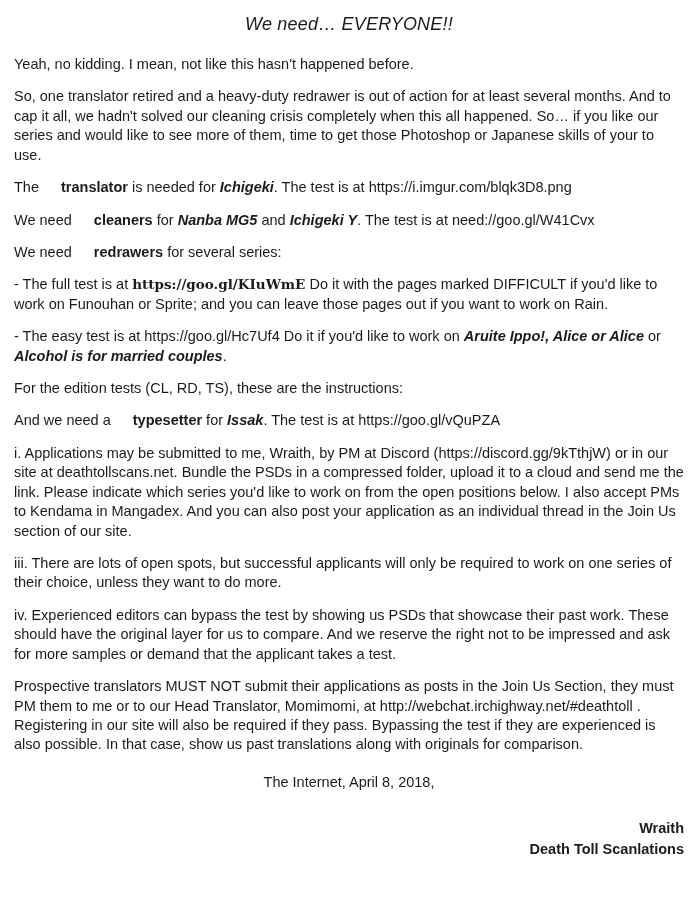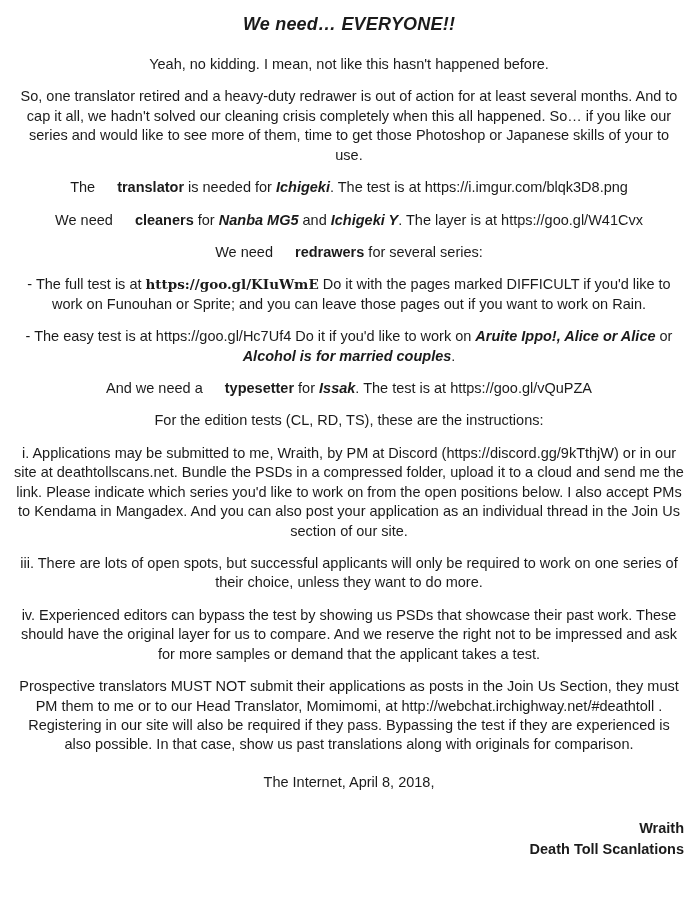--- a/index.html
+++ b/index.html
@@ -14,31 +14,30 @@
     font-family: "Liberation Sans", sans-serif;
     color: #1b1b1b;
   }
   .page {
     padding: 6px 16px 0 14px;
     box-sizing: border-box;
   }
   .doc-title {
     text-align: center;
     font-size: 18px;
-    font-weight: bold;
+    font-weight: normal;
     font-style: italic;
     margin: 8px 0 20px 0;
     letter-spacing: 0.2px;
   }
   .para {
     font-size: 14.5px;
     line-height: 1.34;
     margin: 0 0 13px 0;
     white-space: pre-wrap;
-    text-align: center;
   }
   .run.plain { font-weight: normal; font-style: normal; }
   .run.bold { font-weight: bold; margin-left: 18px; }
   .run.bolditalic { font-weight: bold; font-style: italic; }
   .run.boldlink {
     font-weight: bold;
     font-family: "DejaVu Serif", serif;
     font-size: 13.5px;
   }
   .date-line {
@@ -59,26 +58,26 @@
 <body>
 
 <div class="page">
 
   <h1 class="doc-title">We need…  EVERYONE!!</h1>
 
   <div id="doc-body">
       <p class="para"><span class="run plain">Yeah, no kidding. I mean, not like this hasn't happened before.</span></p>
       <p class="para"><span class="run plain">So, one translator retired and a heavy-duty redrawer is out of action for at least several months. And to cap it all, we hadn't solved our cleaning crisis completely when this all happened. So… if you like our series and would like to see more of them, time to get those Photoshop or Japanese skills of your to use.</span></p>
       <p class="para"><span class="run plain">The </span><span class="run bold">translator</span><span class="run plain"> is needed for </span><span class="run bolditalic">Ichigeki</span><span class="run plain">. The test is at https://i.imgur.com/blqk3D8.png</span></p>
-      <p class="para"><span class="run plain">We need </span><span class="run bold">cleaners</span><span class="run plain"> for </span><span class="run bolditalic">Nanba MG5</span><span class="run plain"> and </span><span class="run bolditalic">Ichigeki Y</span><span class="run plain">. The layer is at https://goo.gl/W41Cvx</span></p>
+      <p class="para"><span class="run plain">We need </span><span class="run bold">cleaners</span><span class="run plain"> for </span><span class="run bolditalic">Nanba MG5</span><span class="run plain"> and </span><span class="run bolditalic">Ichigeki Y</span><span class="run plain">. The test is at need://goo.gl/W41Cvx</span></p>
       <p class="para"><span class="run plain">We need </span><span class="run bold">redrawers</span><span class="run plain"> for several series:</span></p>
       <p class="para"><span class="run plain">- The full test is at </span><span class="run boldlink">https://goo.gl/KIuWmE</span><span class="run plain"> Do it with the pages marked DIFFICULT if you'd like to work on Funouhan or Sprite; and you can leave those pages out if you want to work on Rain.</span></p>
       <p class="para"><span class="run plain">- The easy test is at https://goo.gl/Hc7Uf4 Do it if you'd like to work on </span><span class="run bolditalic">Aruite Ippo!, Alice or Alice</span><span class="run plain"> or </span><span class="run bolditalic">Alcohol is for married couples</span><span class="run plain">.</span></p>
+      <p class="para"><span class="run plain">For the edition tests (CL, RD, TS), these are the instructions:</span></p>
       <p class="para"><span class="run plain">And we need a </span><span class="run bold">typesetter</span><span class="run plain"> for </span><span class="run bolditalic">Issak</span><span class="run plain">. The test is at https://goo.gl/vQuPZA</span></p>
-      <p class="para"><span class="run plain">For the edition tests (CL, RD, TS), these are the instructions:</span></p>
       <p class="para"><span class="run plain">i. Applications may be submitted to me, Wraith, by PM at Discord (https://discord.gg/9kTthjW) or in our site at deathtollscans.net. Bundle the PSDs in a compressed folder, upload it to a cloud and send me the link. Please indicate which series you'd like to work on from the open positions below. I also accept PMs to Kendama in Mangadex. And you can also post your application as an individual thread in the Join Us section of our site.</span></p>
       <p class="para"><span class="run plain">iii. There are lots of open spots, but successful applicants will only be required to work on one series of their choice, unless they want to do more.</span></p>
       <p class="para"><span class="run plain">iv. Experienced editors can bypass the test by showing us PSDs that showcase their past work. These should have the original layer for us to compare. And we reserve the right not to be impressed and ask for more samples or demand that the applicant takes a test.</span></p>
       <p class="para"><span class="run plain">Prospective translators MUST NOT submit their applications as posts in the Join Us Section, they must PM them to me or to our Head Translator, Momimomi, at http://webchat.irchighway.net/#deathtoll . Registering in our site will also be required if they pass. Bypassing the test if they are experienced is also possible. In that case, show us past translations along with originals for comparison.</span></p>
     </div>
 
   <div class="date-line">The Internet, April 8, 2018,</div>
 
   <div class="signature">
     <div>Wraith</div>

